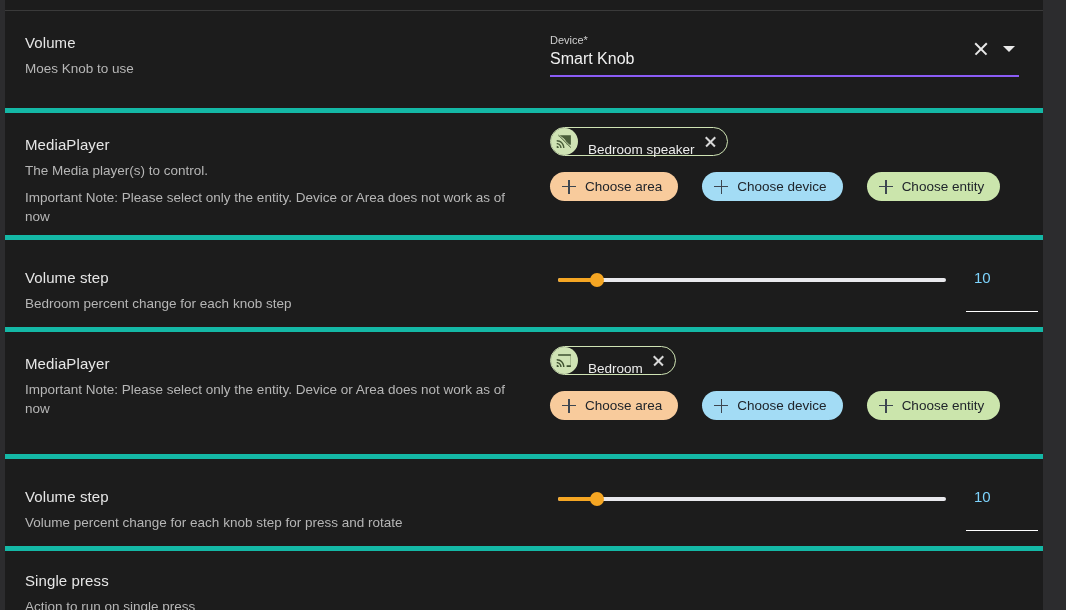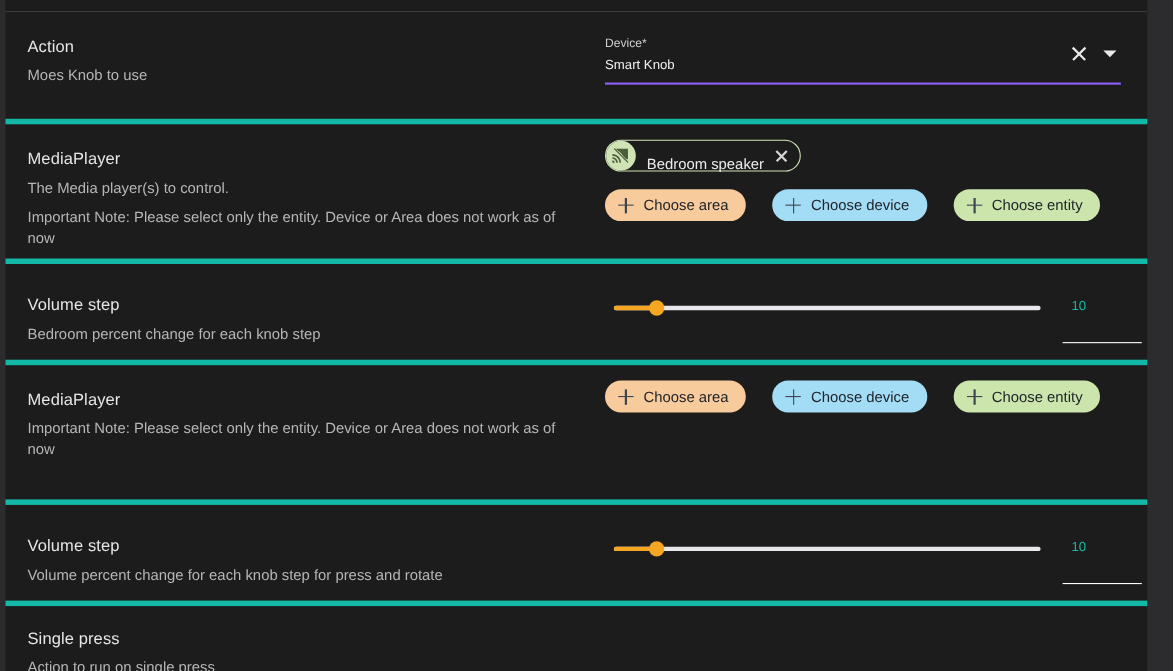--- a/index.html
+++ b/index.html
@@ -62,21 +62,21 @@
     border-bottom: 2px solid #8b5cf6;
     padding-top: 4px;
     margin-right: 2px;
   }
   .field-label {
     font-size: 11px;
     color: #cfcfcf;
     line-height: 14px;
   }
   .field-value {
-    font-size: 12px;
+    font-size: 16px;
     color: #f0f0f0;
     line-height: 22px;
     margin-top: 1px;
   }
   .field-icons {
     position: absolute;
     right: 4px;
     top: 12px;
     display: flex;
     align-items: center;
@@ -214,22 +214,22 @@
     transform: translateX(-7px);
   }
   .num-field {
     margin-left: 20px;
     width: 72px;
     border-bottom: 1px solid #ffffff;
     padding: 0 0 23px 8px;
     flex: 0 0 72px;
   }
   .num-value {
-    font-size: 12px;
-    color: #14b8a6;
+    font-size: 15px;
+    color: #7dd3fc;
     line-height: 20px;
   }
 
   
   .add-wrap { padding-top: 18px; }
   .add-btn {
     display: inline-flex;
     align-items: center;
     height: 36px;
     padding: 0 16px;
@@ -261,21 +261,21 @@
 </head>
 <body>
 
 <div class="page">
   <div class="card">
 
     <div class="strip"></div>
 
     <div class="row first" style="height:97px">
       <div class="row-left">
-        <div class="title">Action</div>
+        <div class="title">Volume</div>
         <div class="desc">Moes Knob to use</div>
       </div>
       <div class="row-right">
         <div class="field">
           <div class="field-label">Device*</div>
           <div class="field-value">Smart Knob</div>
           <div class="field-icons">
             <div class="icon-x"></div>
             <div class="icon-caret"></div>
           </div>
@@ -336,20 +336,30 @@
         </div>
       </div>
     </div>
 
     <div class="row" style="height:127px">
       <div class="row-left">
         <div class="title">MediaPlayer</div>
         <div class="desc">Important Note: Please select only the entity. Device or Area does not work as of now</div>
       </div>
       <div class="row-right" style="padding-top:14px">
+        <div class="chip">
+          <span class="chip-avatar">
+            <svg width="17" height="17" viewBox="0 0 24 24">
+              <path d="M1 18v3h3c0-1.66-1.34-3-3-3zm0-4v2c2.76 0 5 2.24 5 5h2c0-3.87-3.13-7-7-7zm0-4v2c4.97 0 9 4.03 9 9h2c0-6.08-4.93-11-11-11z" fill="#3f5230"></path>
+              <path d="M21 3H3v2.2h17.6v13.6H15V21h6V3z" fill="#3f5230"></path>
+            </svg>
+          </span>
+          <span class="chip-label">Bedroom</span>
+          <span class="chip-x"></span>
+        </div>
         <div class="choose-row">
           <button class="choose-btn" style="background:#f8cb9c">
             <span class="choose-plus"></span>
             <span>Choose area</span>
           </button>
           <button class="choose-btn" style="background:#a3dcf5">
             <span class="choose-plus"></span>
             <span>Choose device</span>
           </button>
           <button class="choose-btn" style="background:#cbe5ac">

